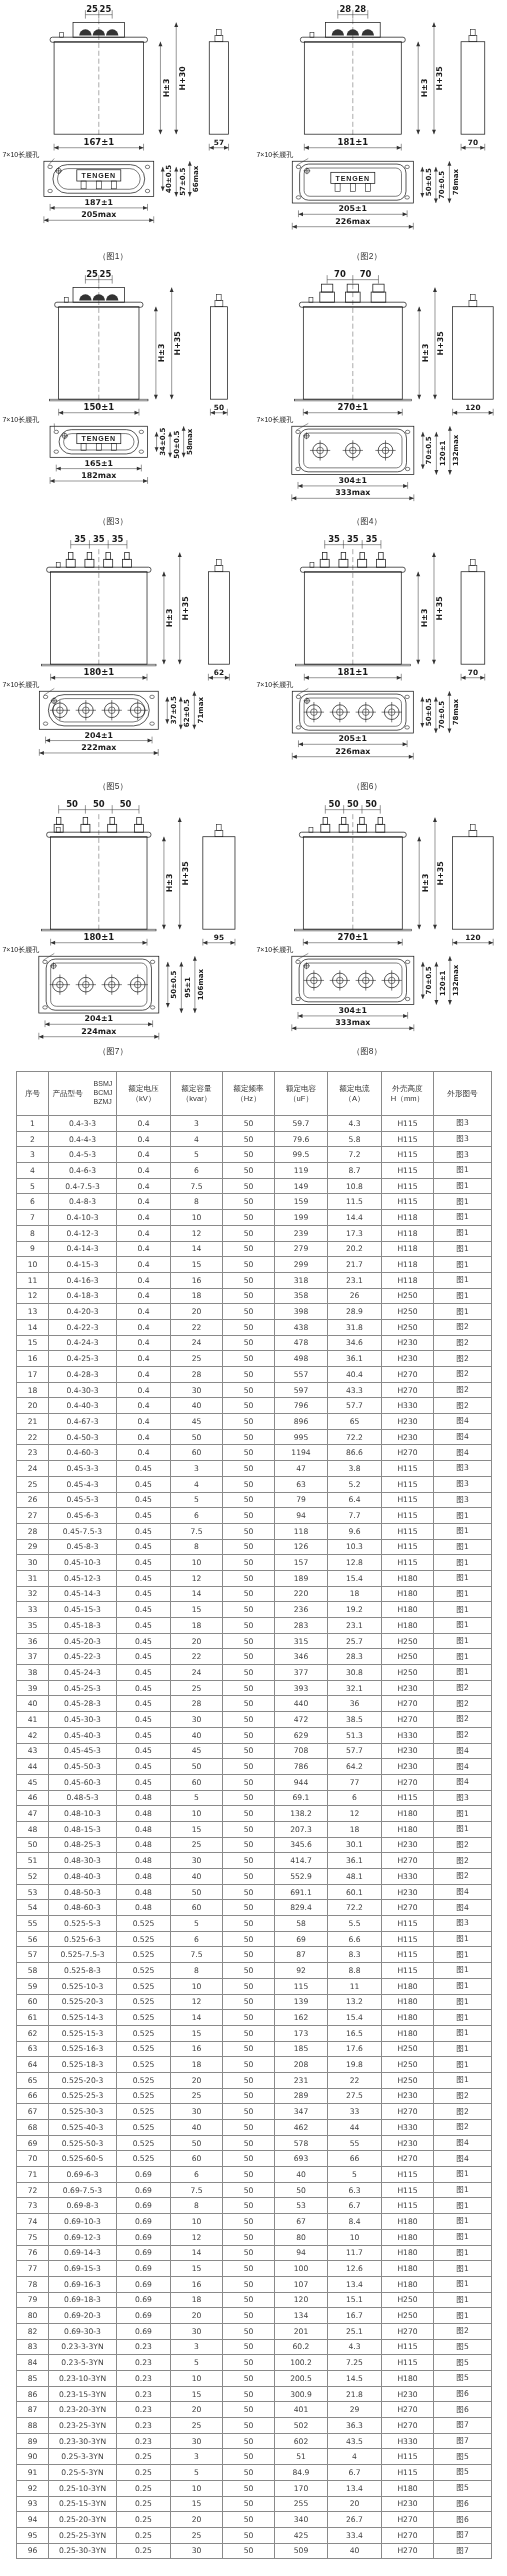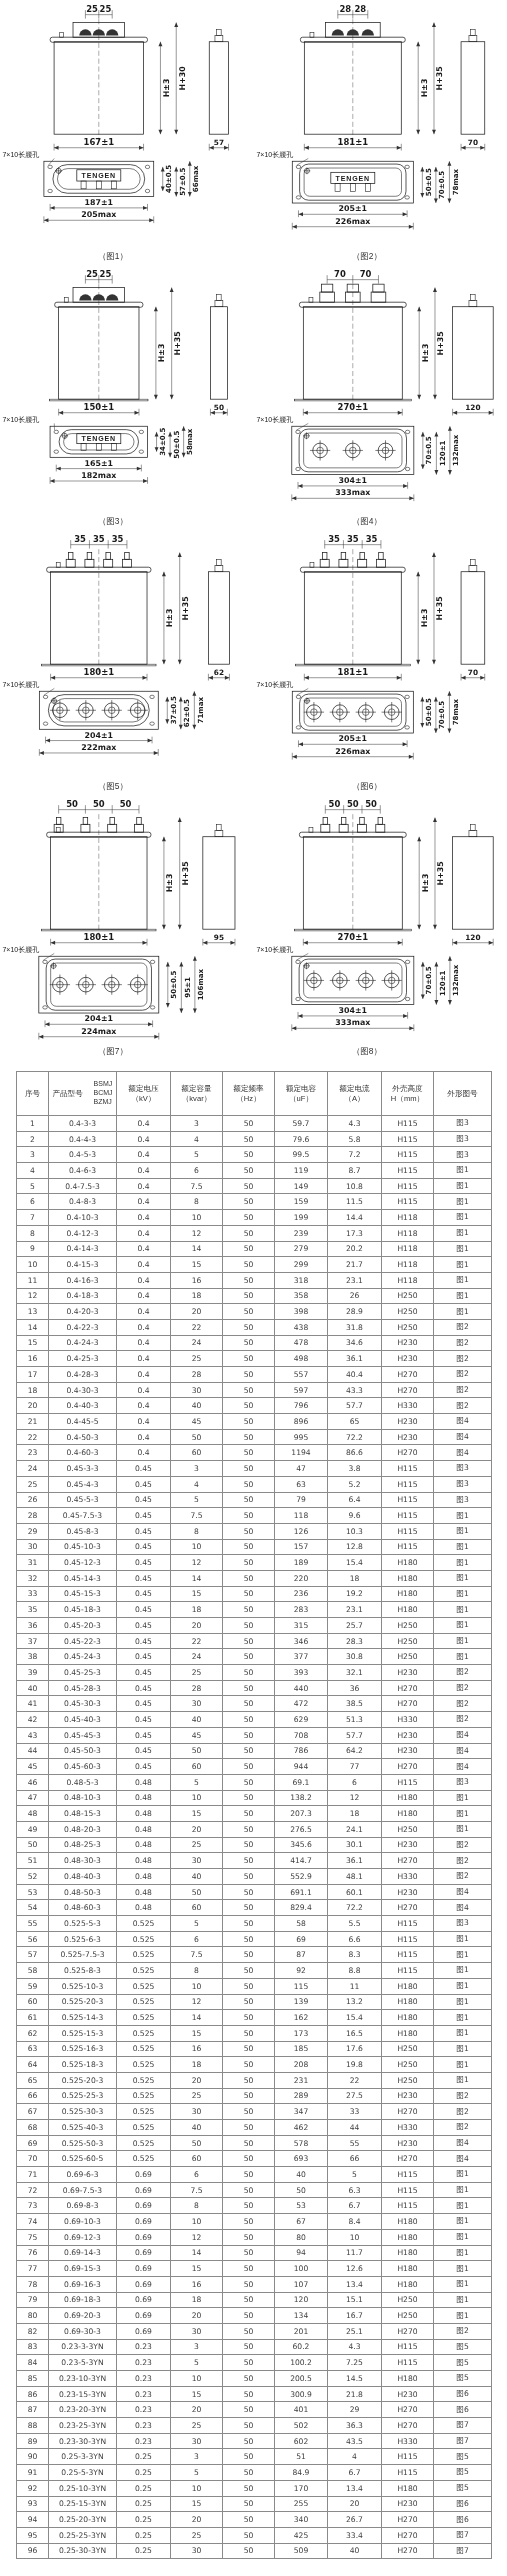--- a/index.html
+++ b/index.html
@@ -1033,21 +1033,21 @@
           <td>0.4</td>
           <td>40</td>
           <td>50</td>
           <td>796</td>
           <td>57.7</td>
           <td>H330</td>
           <td>图2</td>
         </tr>
         <tr>
           <td>21</td>
-          <td>0.4-45-5</td>
+          <td>0.4-67-3</td>
           <td>0.4</td>
           <td>45</td>
           <td>50</td>
           <td>896</td>
           <td>65</td>
           <td>H230</td>
           <td>图4</td>
         </tr>
         <tr>
           <td>22</td>
@@ -1098,20 +1098,31 @@
           <td>0.45-5-3</td>
           <td>0.45</td>
           <td>5</td>
           <td>50</td>
           <td>79</td>
           <td>6.4</td>
           <td>H115</td>
           <td>图3</td>
         </tr>
         <tr>
+          <td>27</td>
+          <td>0.45-6-3</td>
+          <td>0.45</td>
+          <td>6</td>
+          <td>50</td>
+          <td>94</td>
+          <td>7.7</td>
+          <td>H115</td>
+          <td>图1</td>
+        </tr>
+        <tr>
           <td>28</td>
           <td>0.45-7.5-3</td>
           <td>0.45</td>
           <td>7.5</td>
           <td>50</td>
           <td>118</td>
           <td>9.6</td>
           <td>H115</td>
           <td>图1</td>
         </tr>
@@ -1315,31 +1326,20 @@
         </tr>
         <tr>
           <td>48</td>
           <td>0.48-15-3</td>
           <td>0.48</td>
           <td>15</td>
           <td>50</td>
           <td>207.3</td>
           <td>18</td>
           <td>H180</td>
-          <td>图1</td>
-        </tr>
-        <tr>
-          <td>49</td>
-          <td>0.48-20-3</td>
-          <td>0.48</td>
-          <td>20</td>
-          <td>50</td>
-          <td>276.5</td>
-          <td>24.1</td>
-          <td>H250</td>
           <td>图1</td>
         </tr>
         <tr>
           <td>50</td>
           <td>0.48-25-3</td>
           <td>0.48</td>
           <td>25</td>
           <td>50</td>
           <td>345.6</td>
           <td>30.1</td>

